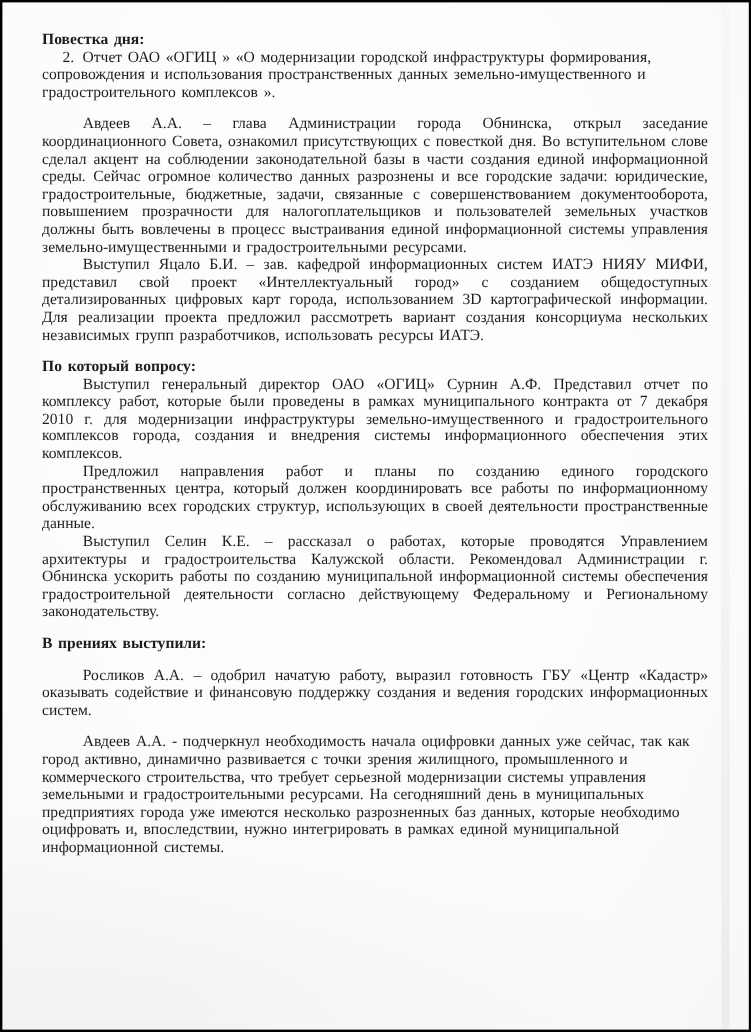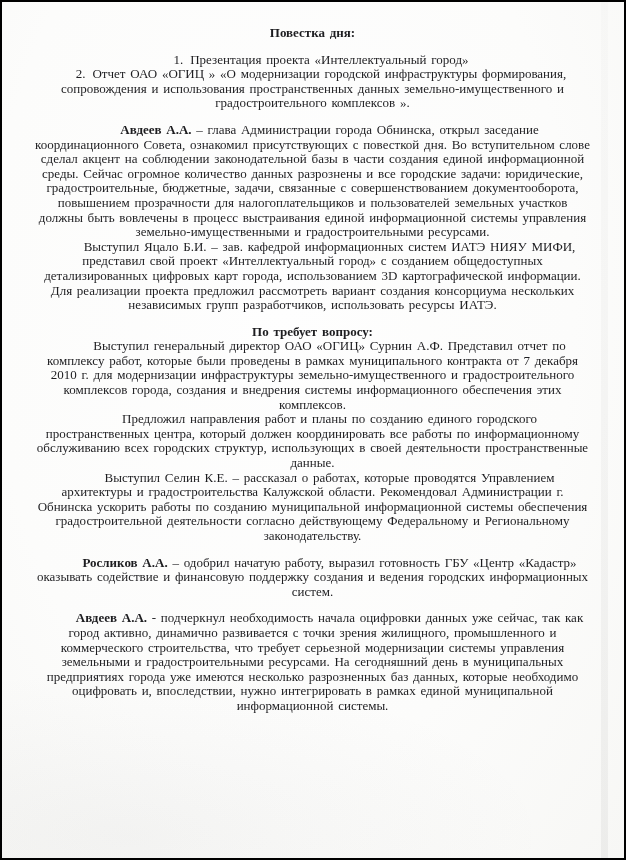--- a/index.html
+++ b/index.html
@@ -41,54 +41,53 @@
     position: absolute;
     left: 0;
     bottom: 0;
     width: 100%;
     height: 220px;
     background: radial-gradient(ellipse at 20% 90%, rgba(100,100,100,0.05), rgba(0,0,0,0) 60%);
     pointer-events: none;
   }
   .content p {
     margin: 0;
-    text-align: center;
   }
   .para {
     text-indent: 34px;
   }
   .list-item {
     text-indent: 17px;
   }
   .heading {
     font-weight: bold;
   }
   .justify {
     text-align: justify;
   }
   .gap {
     margin-top: 12px !important;
   }
   .num {
     margin-right: 7px;
   }
   .lead {
-    font-weight: bold;
+    font-weight: normal;
   }
 </style>
 </head>
 <body>
 
 <div class="frame">
   <div class="content">
       <p class="heading">Повестка дня:</p>
-      <p class="list-item gap"><span class="num">1.</span><span>Презентация проекта «Интеллектуальный город»</span></p>
       <p class="list-item"><span class="num">2.</span><span>Отчет ОАО «ОГИЦ » «О модернизации городской инфраструктуры формирования, сопровождения и использования пространственных данных земельно-имущественного и градостроительного комплексов ».</span></p>
       <p class="para justify gap"><span class="lead">Авдеев А.А.</span><span> – глава Администрации города Обнинска, открыл заседание координационного Совета, ознакомил присутствующих с повесткой дня. Во вступительном слове сделал акцент на соблюдении законодательной базы в части создания единой информационной среды. Сейчас огромное количество данных разрознены и все городские задачи: юридические, градостроительные, бюджетные, задачи, связанные с совершенствованием документооборота, повышением прозрачности для налогоплательщиков и пользователей земельных участков должны быть вовлечены в процесс выстраивания единой информационной системы управления земельно-имущественными и градостроительными ресурсами.</span></p>
       <p class="para justify"><span>Выступил Яцало Б.И. – зав. кафедрой информационных систем ИАТЭ НИЯУ МИФИ, представил свой проект «Интеллектуальный город» с созданием общедоступных детализированных цифровых карт города, использованием 3D картографической информации. Для реализации проекта предложил рассмотреть вариант создания консорциума нескольких независимых групп разработчиков, использовать ресурсы ИАТЭ.</span></p>
-      <p class="heading gap">По требует вопросу:</p>
+      <p class="heading gap">По который вопросу:</p>
       <p class="para justify"><span>Выступил генеральный директор ОАО «ОГИЦ» Сурнин А.Ф. Представил отчет по комплексу работ, которые были проведены в рамках муниципального контракта от 7 декабря 2010 г. для модернизации инфраструктуры земельно-имущественного и градостроительного комплексов города, создания и внедрения системы информационного обеспечения этих комплексов.</span></p>
       <p class="para justify"><span>Предложил направления работ и планы по созданию единого городского пространственных центра, который должен координировать все работы по информационному обслуживанию всех городских структур, использующих в своей деятельности пространственные данные.</span></p>
       <p class="para justify"><span>Выступил Селин К.Е. – рассказал о работах, которые проводятся Управлением архитектуры и градостроительства Калужской области. Рекомендовал Администрации г. Обнинска ускорить работы по созданию муниципальной информационной системы обеспечения градостроительной деятельности согласно действующему Федеральному и Региональному законодательству.</span></p>
+      <p class="heading gap">В прениях выступили:</p>
       <p class="para justify gap"><span class="lead">Росликов А.А.</span><span> – одобрил начатую работу, выразил готовность ГБУ «Центр «Кадастр» оказывать содействие и финансовую поддержку создания и ведения городских информационных систем.</span></p>
       <p class="para gap"><span class="lead">Авдеев А.А.</span><span> - подчеркнул необходимость начала оцифровки данных уже сейчас, так как город активно, динамично развивается с точки зрения жилищного, промышленного и коммерческого строительства, что требует серьезной модернизации системы управления земельными и градостроительными ресурсами. На сегодняшний день в муниципальных предприятиях города уже имеются несколько разрозненных баз данных, которые необходимо оцифровать и, впоследствии, нужно интегрировать в рамках единой муниципальной информационной системы.</span></p>
     </div>
 </div>
 
 </body></html>

